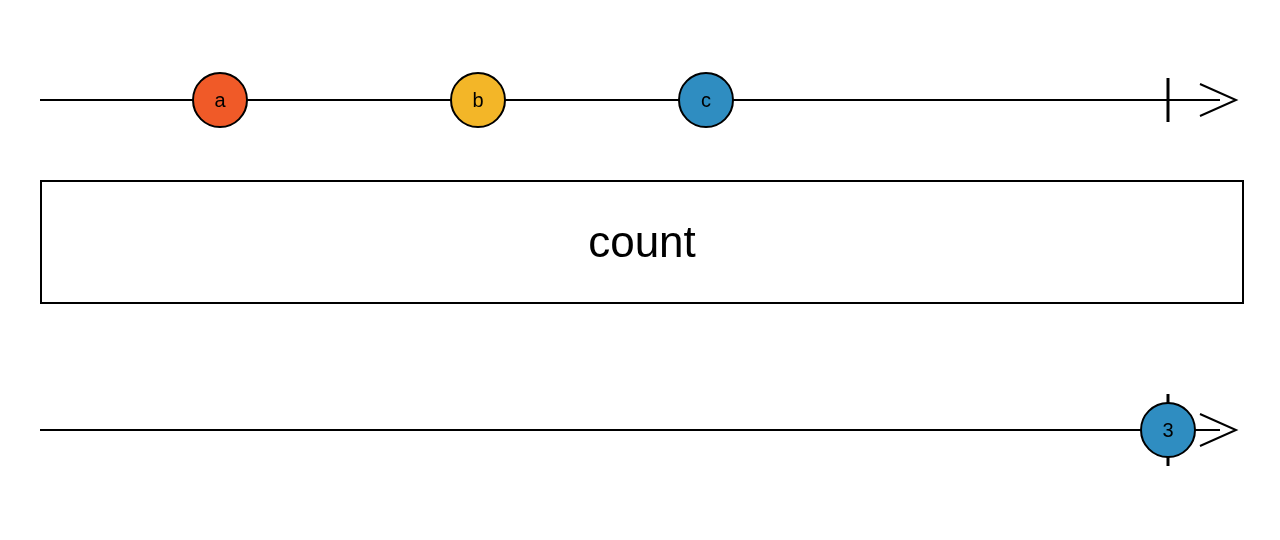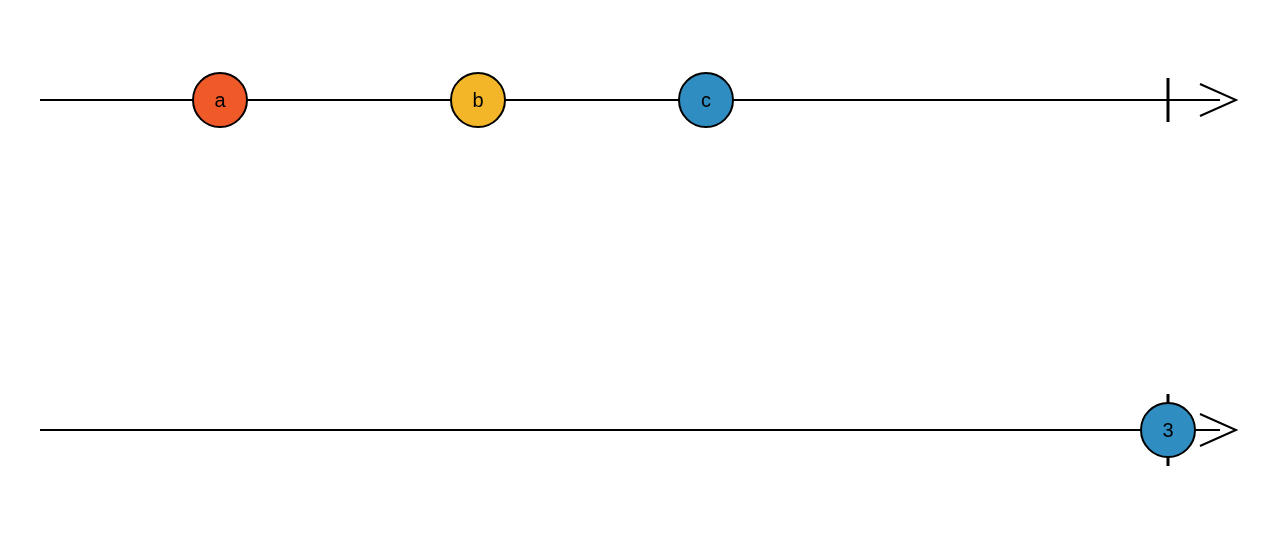--- a/index.html
+++ b/index.html
@@ -74,20 +74,23 @@
         <span>a</span>
       </div>
       <div class="marble" style="left: 36.5%; top: 30px; background: rgb(243, 182, 40);">
         <span>b</span>
       </div>
       <div class="marble" style="left: 55.5%; top: 30px; background: rgb(47, 141, 193);">
         <span>c</span>
       </div>
     </div>
 
+  <div class="operator-box">
+    <span class="operator-label">count</span>
+  </div>
 
   <div class="timeline" id="result-timeline" style="top:400px;">
     <svg viewBox="0 0 1200 60">
       <line x1="0" y1="30" x2="1180" y2="30" stroke="#000" stroke-width="2"></line>
       <polyline points="1160,14 1196,30 1160,46" fill="none" stroke="#000" stroke-width="2"></polyline>
       <line class="complete-tick" x1="1128" y1="-6" x2="1128" y2="66" stroke="#000" stroke-width="3"></line>
     </svg>
   <div class="marble" style="left: 94%; top: 30px; background: rgb(47, 141, 193);">
         <span>3</span>
       </div>

